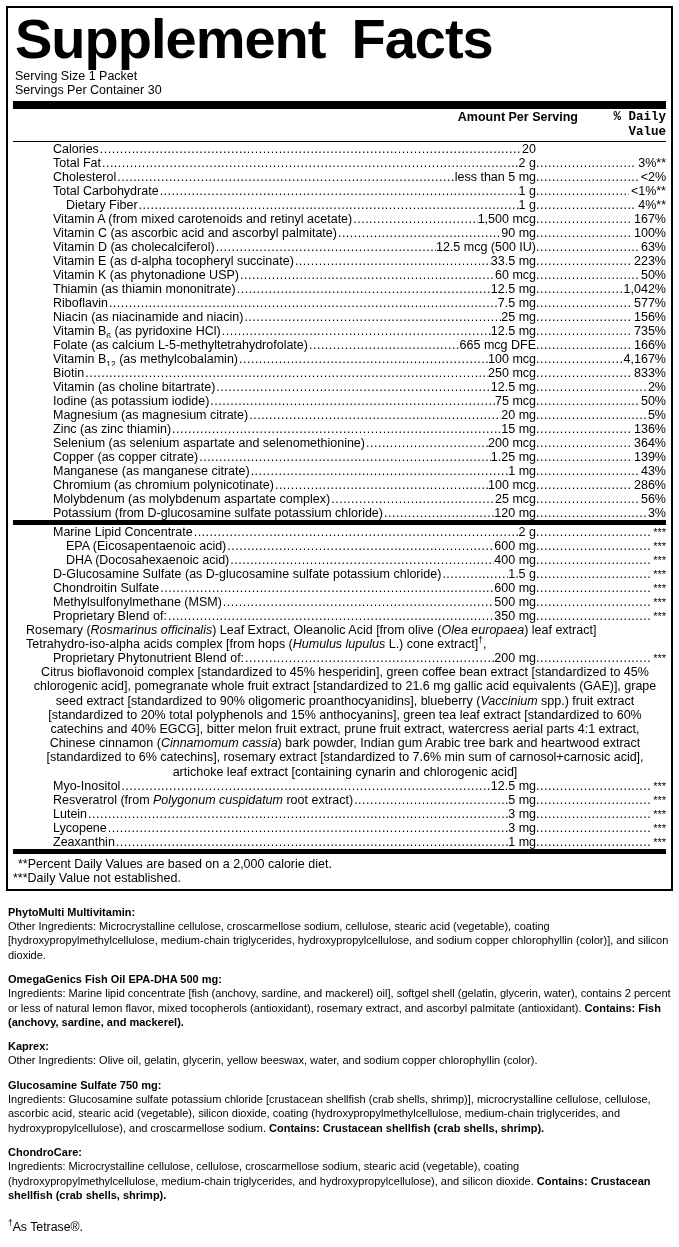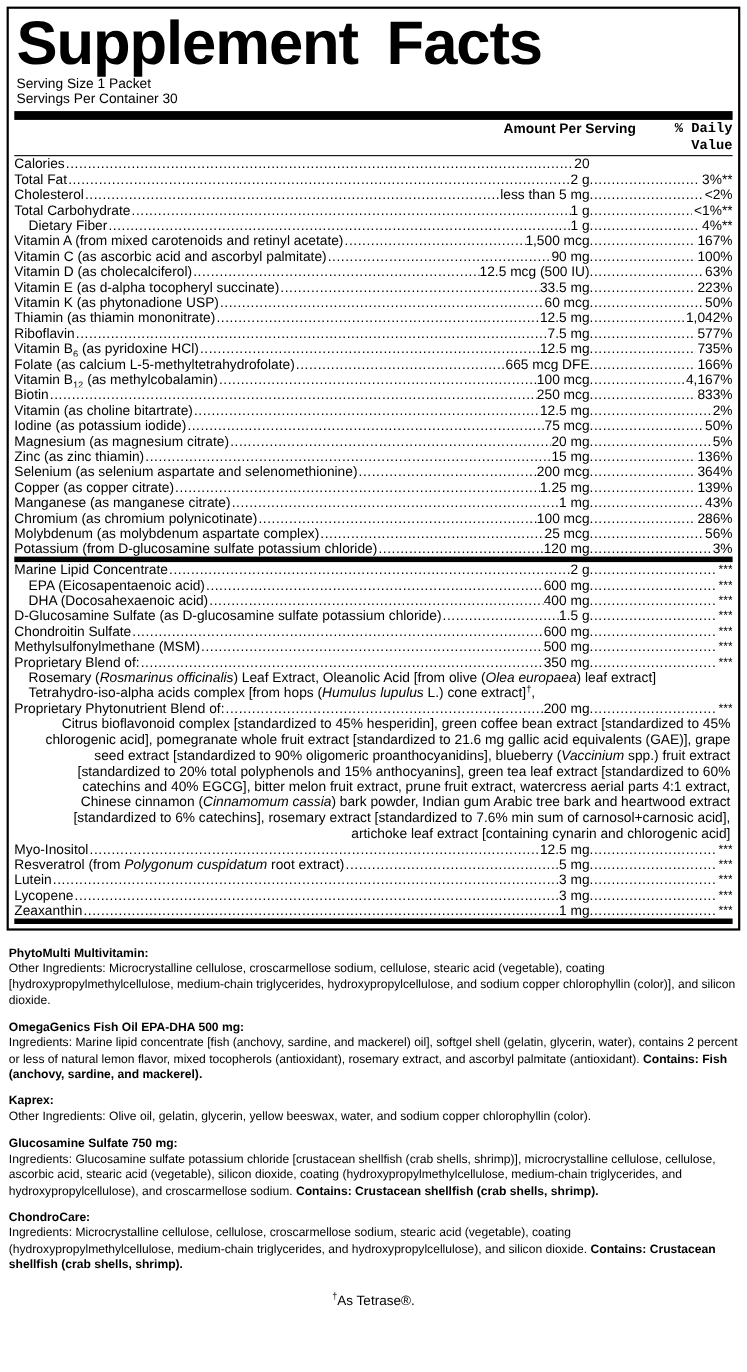--- a/index.html
+++ b/index.html
@@ -60,20 +60,21 @@
     align-items: flex-end;
     font-size: 12.5px;
     line-height: 14px;
     height: 14px;
     overflow: hidden;
     white-space: nowrap;
   }
   .row .nm {
     flex: 0 0 auto;
     padding-right: 1px;
+    margin-left: 40px;
   }
   .row .leader {
     flex: 1 1 auto;
     overflow: hidden;
     white-space: nowrap;
     letter-spacing: 0.5px;
     min-width: 4px;
   }
   .row .leader::before {
     content: "...........................................................................................................................................................................................................";
@@ -111,38 +112,38 @@
     font-size: 12.5px;
     line-height: 14px;
     padding-left: 13px;
   }
   .sub-text.wrapped { white-space: normal; }
   .blend-body {
     font-size: 12.5px;
     line-height: 14.2px;
     padding-left: 13px;
     padding-right: 2px;
-    text-align: right;
+    text-align: center;
   }
 
   .footnotes {
     font-size: 12.5px;
     line-height: 14px;
     padding-top: 3px;
   }
   .footnotes div { white-space: nowrap; }
   .fn-indent { padding-left: 5px; }
 
   
   .ing { margin: 14px 8px 0 8px; font-size: 11px; line-height: 14.3px; }
   .ing .hd { font-weight: bold; margin-top: 10px; }
   .ing .hd.first { margin-top: 0; }
   .ing p { margin: 0; }
   .ing b { font-weight: bold; }
-  .tetrase { margin: 18px 8px 0 8px; font-size: 12.3px; line-height: 14.3px; text-align: center; }
+  .tetrase { margin: 18px 8px 0 8px; font-size: 12.3px; line-height: 14.3px; }
   sup { font-size: 0.68em; vertical-align: super; line-height: 0; }
   sub { font-size: 0.68em; vertical-align: sub; line-height: 0; }
   i { font-style: italic; }
 </style>
 </head>
 <body>
 
 <div class="page">
 
   <div class="sf-panel">
@@ -267,20 +268,29 @@
           <div class="row">
             <span class="nm">Riboflavin</span>
             <span class="leader"></span>
             <span class="amt">7.5 mg</span>
             <span class="dvwrap">
               <span class="dvlead"></span>
               <span class="dv">577%</span>
             </span>
           </div>
           <div class="row">
+            <span class="nm">Niacin (as niacinamide and niacin)</span>
+            <span class="leader"></span>
+            <span class="amt">25 mg</span>
+            <span class="dvwrap">
+              <span class="dvlead"></span>
+              <span class="dv">156%</span>
+            </span>
+          </div>
+          <div class="row">
             <span class="nm">Vitamin B<sub>6</sub> (as pyridoxine HCl)</span>
             <span class="leader"></span>
             <span class="amt">12.5 mg</span>
             <span class="dvwrap">
               <span class="dvlead"></span>
               <span class="dv">735%</span>
             </span>
           </div>
           <div class="row">
             <span class="nm">Folate (as calcium L-5-methyltetrahydrofolate)</span>
@@ -529,20 +539,24 @@
             <span class="amt">1 mg</span>
             <span class="dvwrap">
               <span class="dvlead"></span>
               <span class="dv stars">***</span>
             </span>
           </div>
         </div>
 
       <div class="rule-med"></div>
 
+      <div class="footnotes">
+        <div class="fn-indent">**Percent Daily Values are based on a 2,000 calorie diet.</div>
+        <div>***Daily Value not established.</div>
+      </div>
 
     </div>
   </div>
 
   <div class="ing" id="ingredients-block">
       <div class="hd first">PhytoMulti Multivitamin:</div>
       <p>Other Ingredients: Microcrystalline cellulose, croscarmellose sodium, cellulose, stearic acid (vegetable), coating [hydroxypropylmethylcellulose, medium-chain triglycerides, hydroxypropylcellulose, and sodium copper chlorophyllin (color)], and silicon dioxide.</p>
       <div class="hd">OmegaGenics Fish Oil EPA-DHA 500 mg:</div>
       <p>Ingredients: Marine lipid concentrate [fish (anchovy, sardine, and mackerel) oil], softgel shell (gelatin, glycerin, water), contains 2 percent or less of natural lemon flavor, mixed tocopherols (antioxidant), rosemary extract, and ascorbyl palmitate (antioxidant). <b>Contains: Fish (anchovy, sardine, and mackerel).</b></p>
       <div class="hd">Kaprex:</div>

